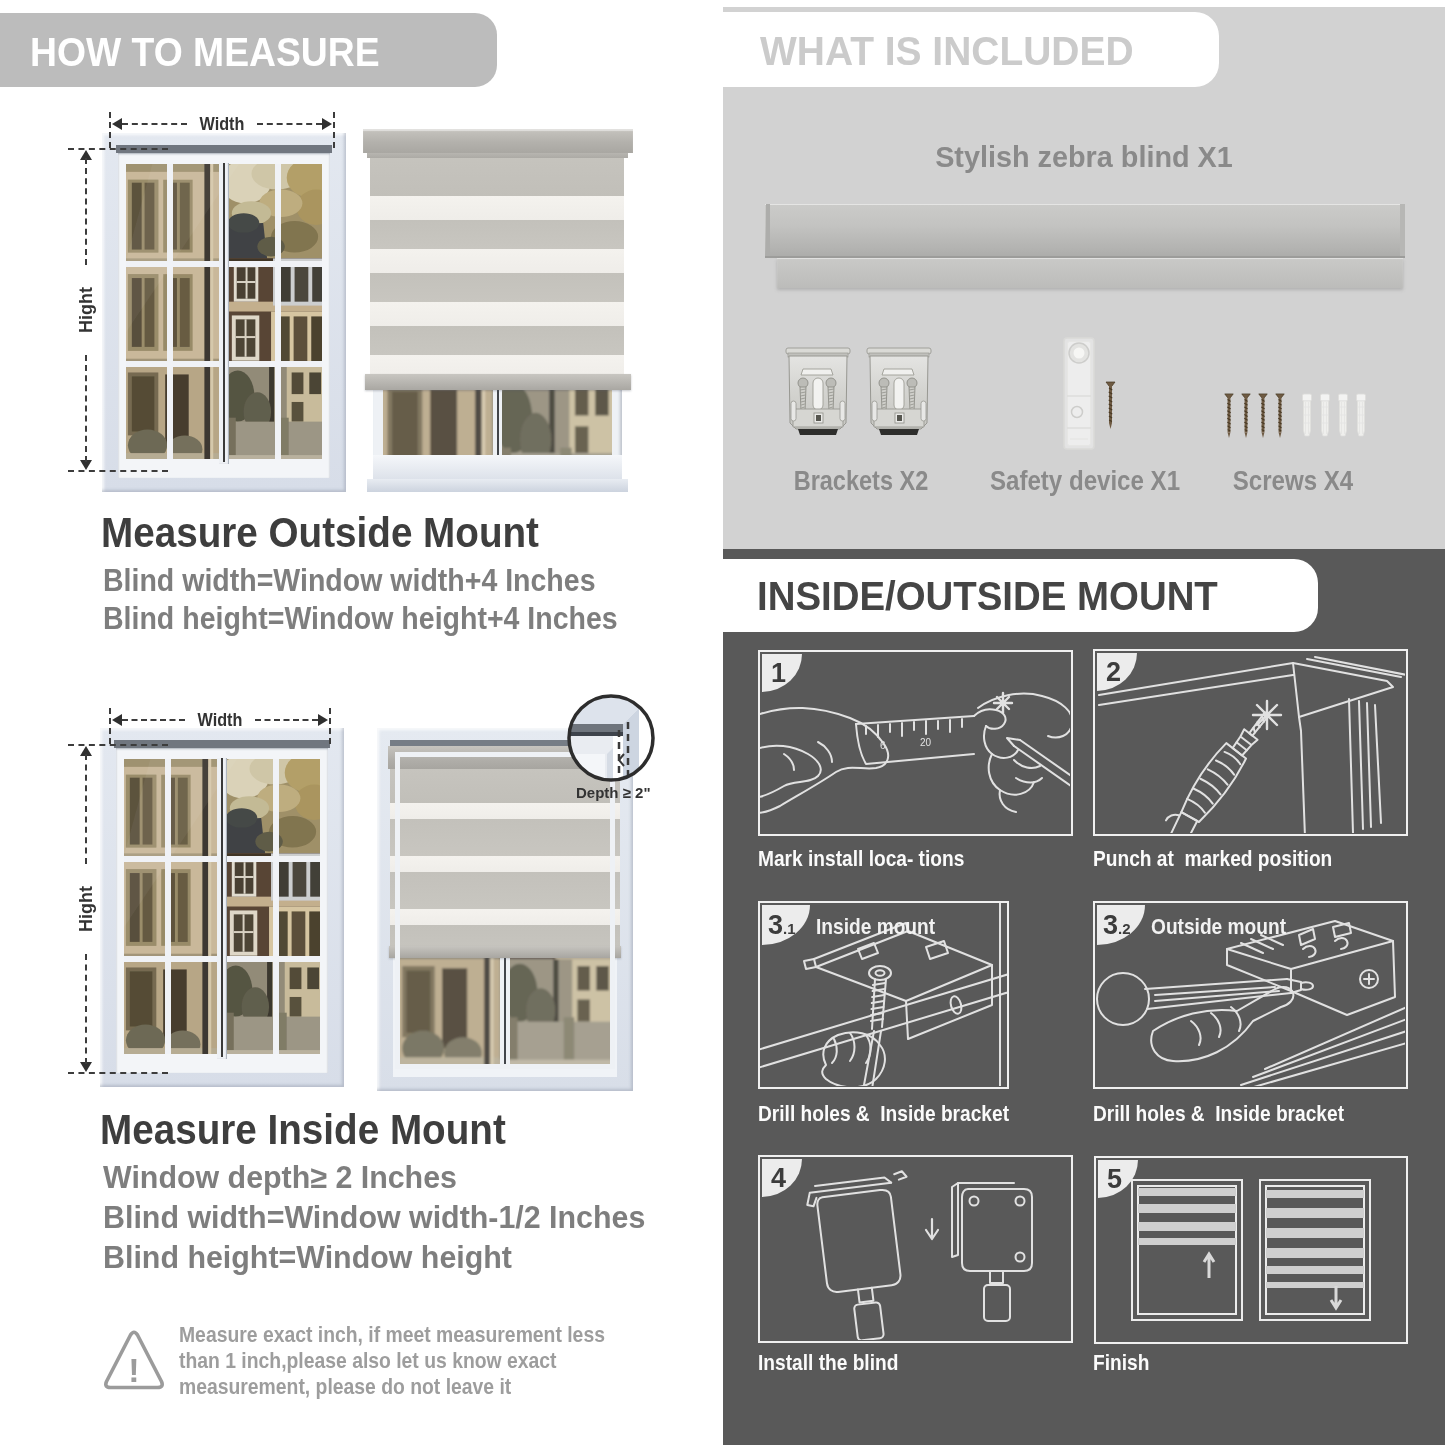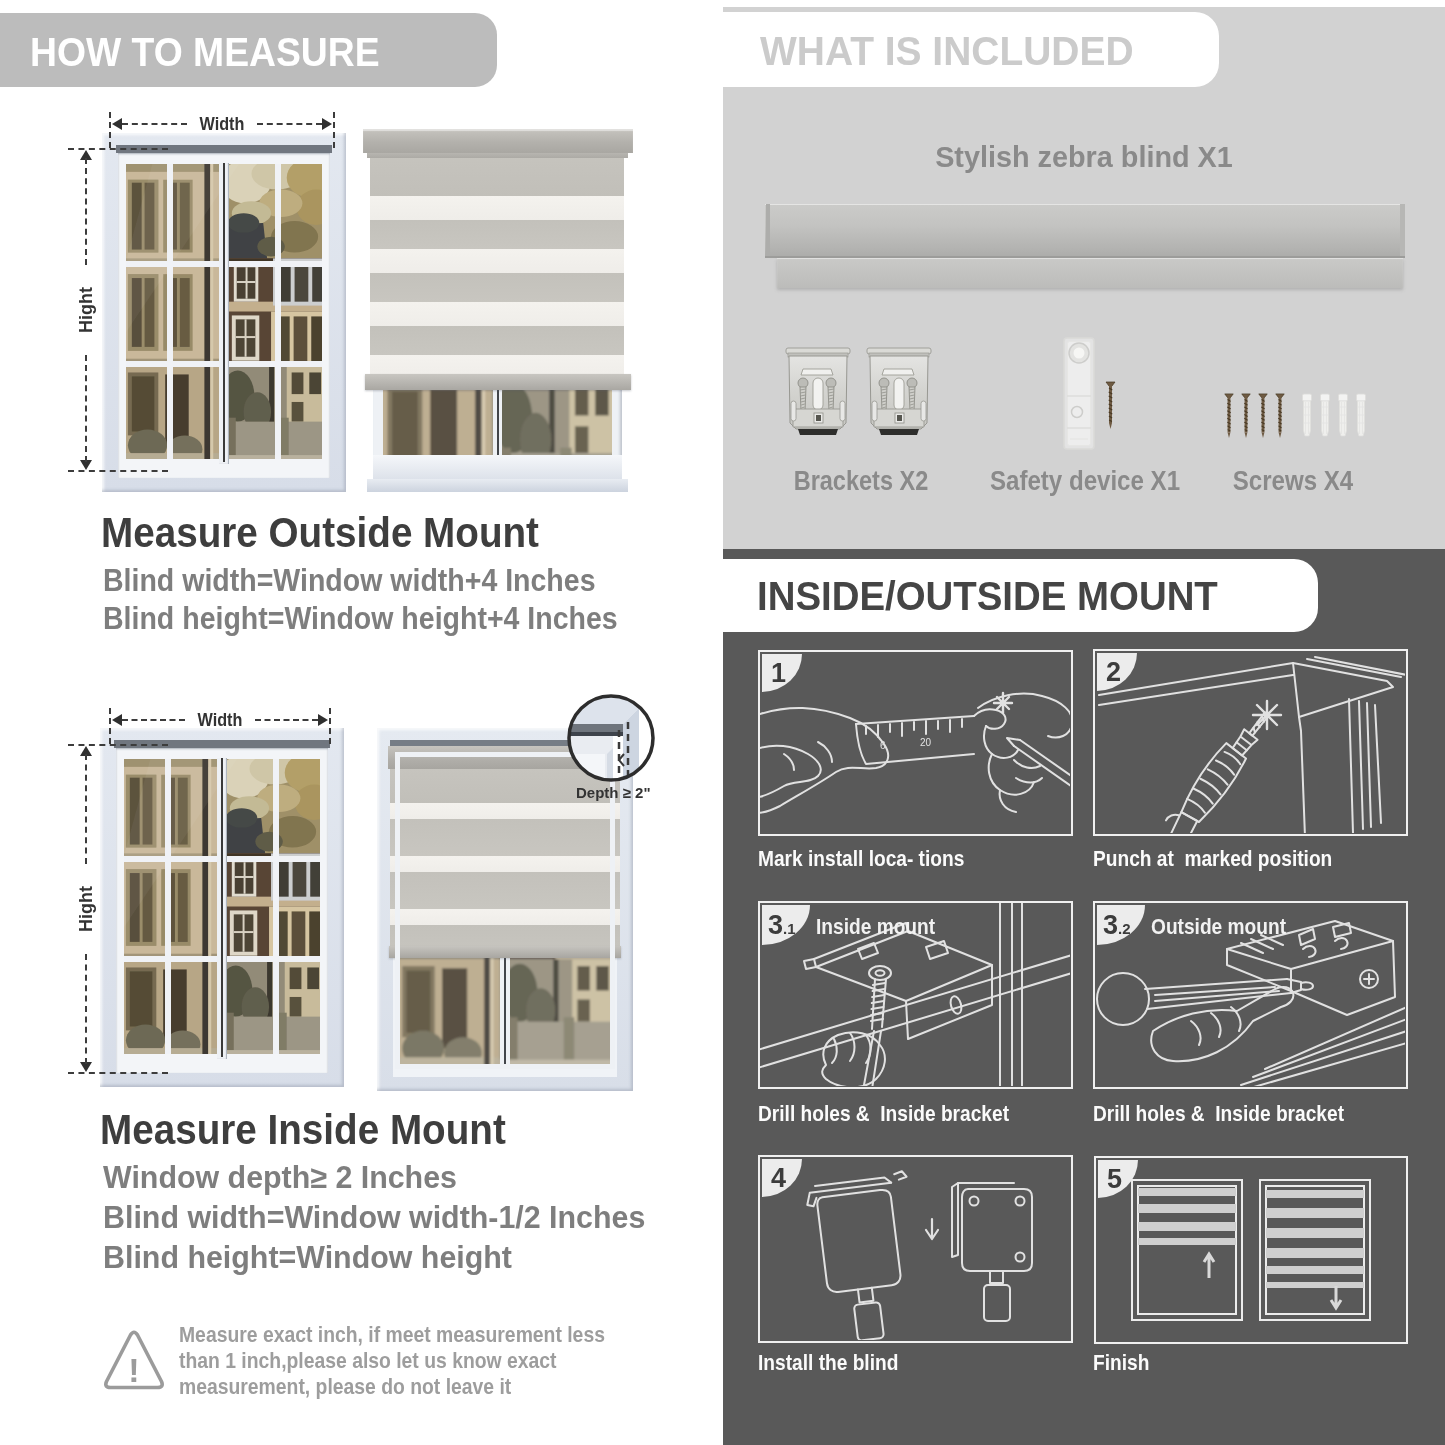--- a/index.html
+++ b/index.html
@@ -754,21 +754,21 @@
  <path d="M162 54 L182 74 M162 74 L182 54 M158 64 L186 64 M172 50 L172 78" stroke-width="2.4"></path>
 </g>
     </svg>
  <div class="abs" style="left:2px;top:2px;width:40px;height:38px;background:#ececec;border-radius:0 0 100% 0;"></div>
     <div class="abs" style="left:11px;top:2px;font:bold 27px/38px 'Liberation Sans',sans-serif;color:#3c3c3c;">2</div>
 
 </div>
 <div class="abs" style="left:758px;top:846px;font:bold 22px/26px 'Liberation Sans',sans-serif;color:#fbfbfb;transform:scaleX(0.87);transform-origin:left;white-space:pre;">Mark install loca- tions</div>
 <div class="abs" style="left:1093px;top:846px;font:bold 22px/26px 'Liberation Sans',sans-serif;color:#fbfbfb;transform:scaleX(0.87);transform-origin:left;white-space:pre;">Punch at&nbsp; marked position</div>
 
-<div class="abs" style="left:758px;top:901px;width:315px;height:188px;border:2.5px solid #f0f0f0;box-sizing:border-box;overflow:hidden;padding-left:33px;">
+<div class="abs" style="left:758px;top:901px;width:251px;height:188px;border:2.5px solid #f0f0f0;box-sizing:border-box;overflow:hidden;padding-left:33px;">
  <svg class="abs" style="left:0;top:0;" width="310" height="183" viewBox="0 0 310 183">
       <g stroke="#e9e9e9" stroke-width="2" fill="none" stroke-linecap="round" stroke-linejoin="round" opacity="0.95">
 
  <path d="M-6 148 L312 52 M-6 166 L312 70"></path>
  <path d="M240 184 L240 -6 M252 184 L252 -6 M262 184 L262 -6"></path>
 
  <path d="M56 64 L148 28 L232 62 L146 98 Z"></path>
  <path d="M56 64 L54 56 L146 20 L148 28"></path>
  <path d="M54 56 L44 58 L46 66 L56 64"></path>
  <path d="M98 46 L114 40 L118 50 L102 56 Z"></path>

